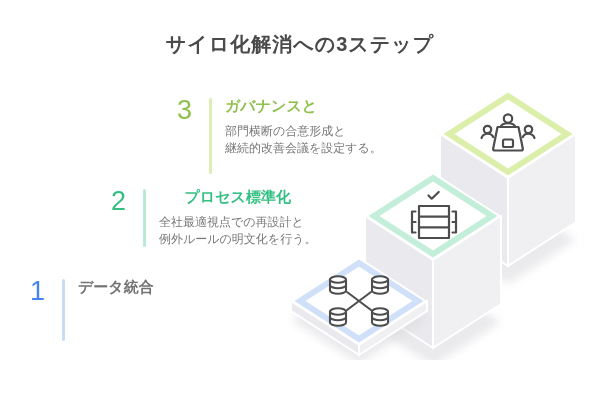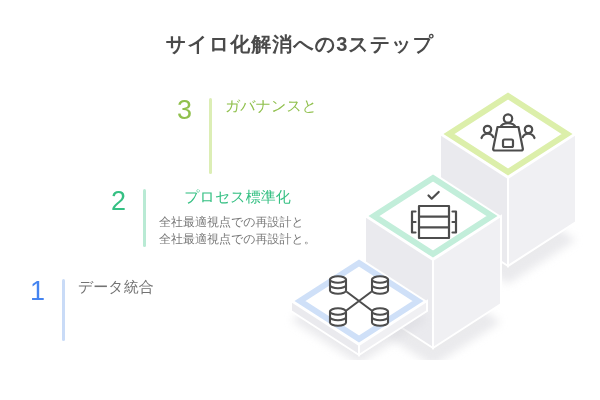--- a/index.html
+++ b/index.html
@@ -4,21 +4,21 @@
 <style>
   html,body{margin:0;padding:0;}
   .canvas{position:relative;width:600px;height:360px;background:#ffffff;overflow:hidden;
           font-family:"Liberation Sans","DejaVu Sans",sans-serif;}
   .main-title{position:absolute;top:31px;left:0;width:100%;text-align:center;
               font-size:20px;font-weight:bold;color:#4a4a4a;letter-spacing:1px;}
   .stairs-svg{position:absolute;left:0;top:0;z-index:1;}
   .step{position:absolute;display:flex;align-items:flex-start;z-index:2;}
   .num{width:30px;text-align:right;font-size:27px;line-height:29px;font-weight:400;}
   .sep{width:3px;border-radius:2px;margin:2px 13px 0 17px;flex:0 0 auto;}
-  .step-title span{display:block;font-size:15px;line-height:19.5px;}
+  .step-title span{display:block;font-size:15px;line-height:19.5px;font-weight:bold;}
   .desc{margin-top:7px;}
   .desc span{display:block;font-size:12px;line-height:17px;color:#787878;}
   .s1{left:15px;top:277px;}  .s1 .sep{height:62px;}
   .s2{left:96px;top:187px;}  .s2 .sep{height:58px;}
   .s3{left:162px;top:96px;}  .s3 .sep{height:76px;}
 </style>
 </head>
 <body>
 
 <div class="canvas">
@@ -97,34 +97,38 @@
     </g>
   </svg>
 
   <div class="step s3">
     <div class="num" style="color: rgb(144, 192, 77);">3</div>
     <div class="sep" style="background-color: rgb(220, 238, 181);"></div>
     <div class="content">
       <div class="step-title" style="color: rgb(144, 192, 77);">
         <span>ガバナンスと</span>
       </div>
+      <div class="desc">
+        <span>部門横断の合意形成と</span>
+        <span>継続的改善会議を設定する。</span>
+      </div>
     </div>
   </div>
 
   <div class="step s2">
     <div class="num" style="color: rgb(53, 192, 131);">2</div>
     <div class="sep" style="background-color: rgb(185, 234, 212);"></div>
     <div class="content">
       <div class="step-title" style="color: rgb(53, 192, 131); text-align: center;">
         <span>プロセス標準化</span>
         <span></span>
       </div>
       <div class="desc">
         <span>全社最適視点での再設計と</span>
-        <span>全社最適視点での再設計と。</span>
+        <span>例外ルールの明文化を行う。</span>
       </div>
     </div>
   </div>
 
   <div class="step s1">
     <div class="num" style="color: rgb(69, 132, 240);">1</div>
     <div class="sep" style="background-color: rgb(201, 219, 247);"></div>
     <div class="content">
       <div class="step-title" style="color: #737373;">
         <span>データ統合</span>

